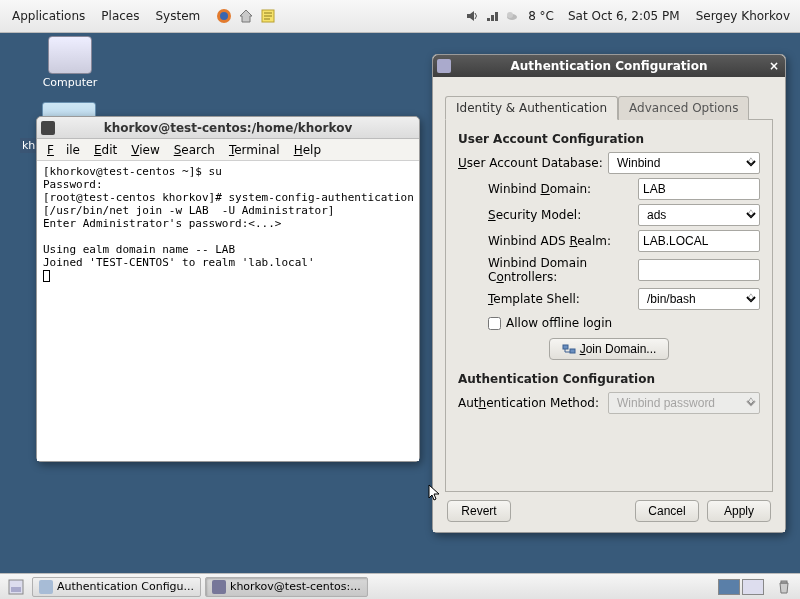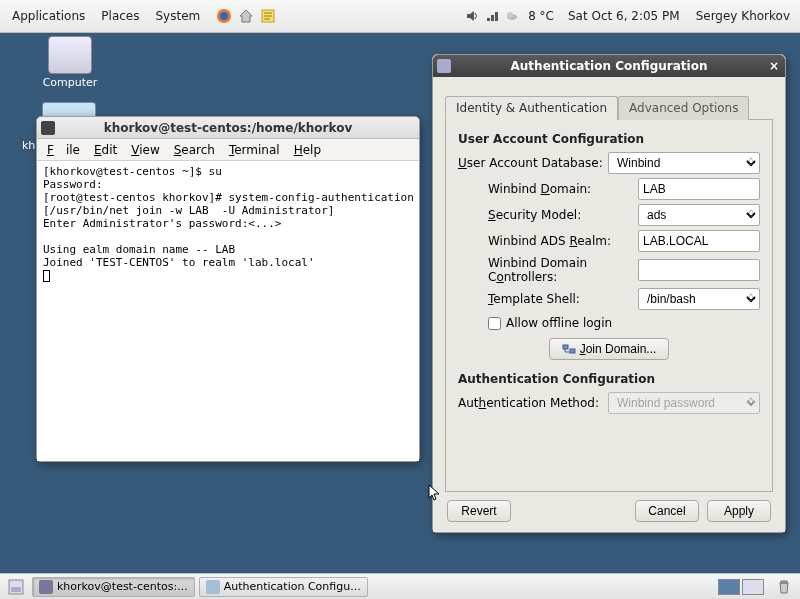--- a/index.html
+++ b/index.html
@@ -348,27 +348,27 @@
     </svg>
 </div>
 
 <div class="bottom-panel">
   <span class="tray-corner">
     <svg width="16" height="16">
         <rect x="1" y="1" width="14" height="14" fill="#dde" stroke="#888"></rect>
         <rect x="3" y="8" width="10" height="5" fill="#aac"></rect>
       </svg>
   </span>
+  <div class="taskbtn">
+    <span class="ticn" style="background:#a7bcd6;"></span>
+    <span>Authentication Configu...</span>
+  </div>
   <div class="taskbtn active">
     <span class="ticn"></span>
     <span>khorkov@test-centos:...</span>
-  </div>
-  <div class="taskbtn">
-    <span class="ticn" style="background:#a7bcd6;"></span>
-    <span>Authentication Configu...</span>
   </div>
   <div class="workspace-switcher">
     <div class="ws active"></div>
     <div class="ws"></div>
   </div>
   <span class="tray-corner">
     <svg width="16" height="16">
         <path d="M4 4h8l-1 10h-6z" fill="#ccc" stroke="#777"></path>
         <rect x="5" y="2" width="6" height="2" fill="#aaa" stroke="#777"></rect>
       </svg>

